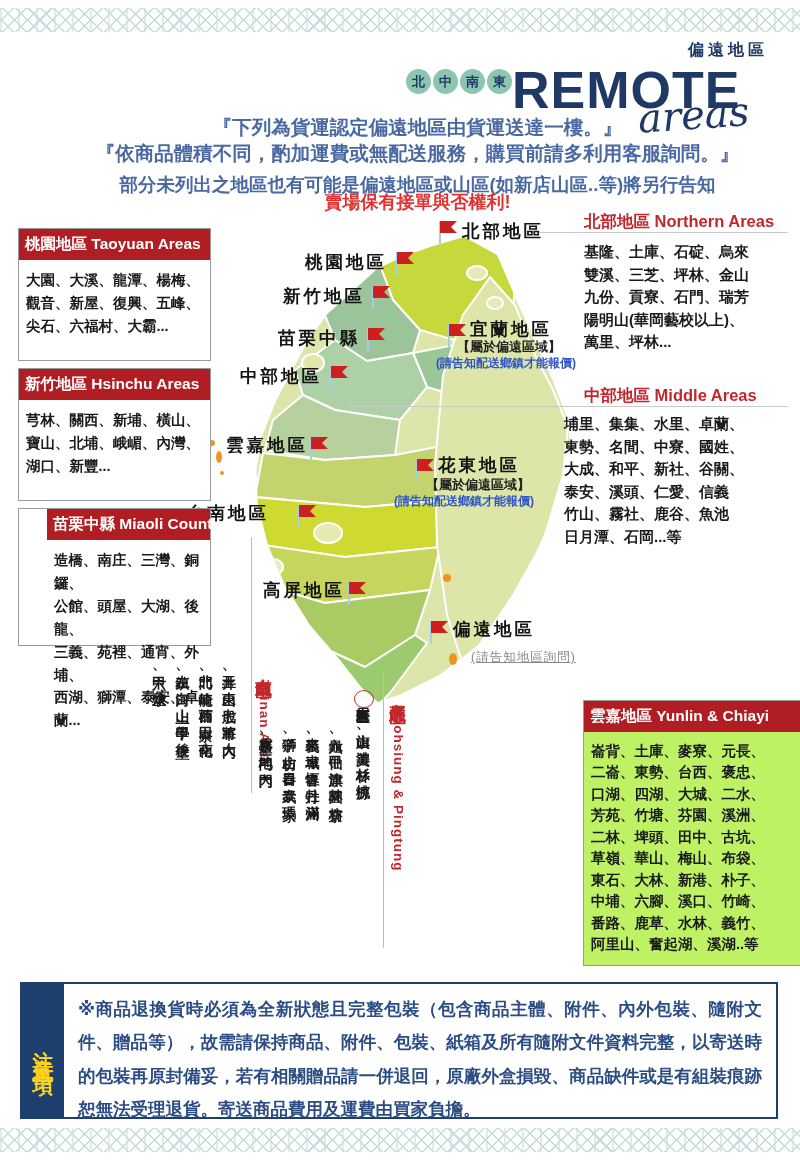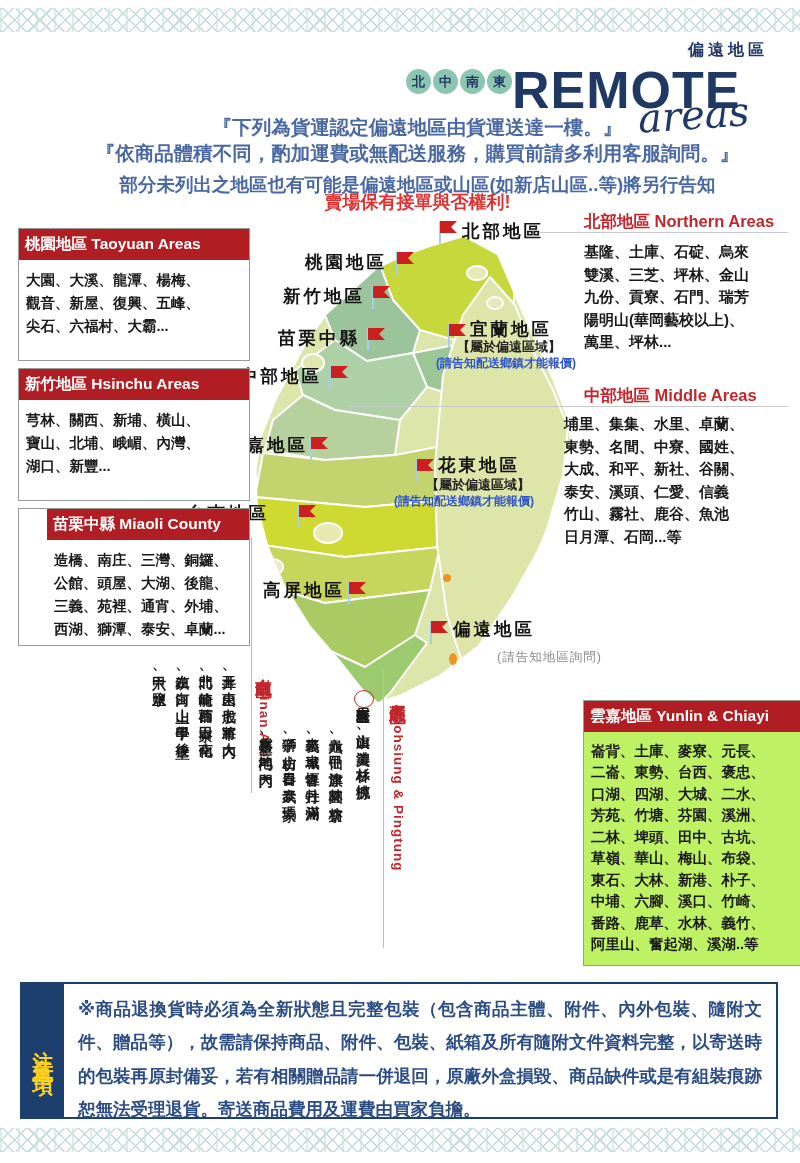--- a/index.html
+++ b/index.html
@@ -20,21 +20,21 @@
   .badge { position:absolute; top:69px; width:25px; height:25px; border-radius:50%; background:#8cc5b0; color:#1f3864; font-weight:bold; font-size:13px; line-height:25px; text-align:center; }
 
   
   .hdr { position:absolute; left:0; width:800px; text-align:center; font-weight:bold; color:#4a69a2;padding-left:35px; }
   .hdr1 { top:114px; font-size:19.5px; }
   .hdr2 { top:140px; font-size:19.5px; }
   .hdr3 { top:172px; font-size:18.5px; }
   .hdr4 { top:190px; font-size:18px; color:#e03131; }
 
   
-  .lbox { position:absolute; left:18px; width:232px; border:1px solid #9a9a9a; background:#fff; }
+  .lbox { position:absolute; left:18px; width:193px; border:1px solid #9a9a9a; background:#fff; }
   .lbox-head { background:#b01e23; color:#fff; font-weight:bold; font-size:15.5px; padding:5px 6px; white-space:nowrap; }
   .lbox-body { padding:9px 7px; font-size:14.5px; font-weight:bold; color:#1a1a1a; line-height:1.58; white-space:pre-line; }
 
   
   .rtitle { position:absolute; font-weight:bold; font-size:16.5px; color:#c1272d; white-space:nowrap; }
   .rline { position:absolute; height:1px; background:#c9c9c9; }
   .rbody { position:absolute; font-size:15px; font-weight:bold; color:#1a1a1a; line-height:1.5; white-space:pre-line; }
 
   
   .ybox { position:absolute; left:583px; top:700px; width:237px; border:1px solid #9a9a9a; background:#bef264; }
@@ -175,21 +175,21 @@
   <div class="mlbl" style="left:470px; top:317px;">宜蘭地區</div>
   <div class="msub1" style="left:457px; top:338px;">【屬於偏遠區域】</div>
   <div class="msub2" style="left:436px; top:355px;">(請告知配送鄉鎮才能報價)</div>
   <div class="mlbl" style="left:226px; top:433px;">雲嘉地區</div>
   <div class="mlbl" style="left:438px; top:453px;">花東地區</div>
   <div class="msub1" style="left:426px; top:476px;">【屬於偏遠區域】</div>
   <div class="msub2" style="left:394px; top:493px;">(請告知配送鄉鎮才能報價)</div>
   <div class="mlbl" style="left:187px; top:501px;">台南地區</div>
   <div class="mlbl" style="left:263px; top:578px;">高屏地區</div>
   <div class="mlbl" style="left:453px; top:617px;">偏遠地區</div>
-  <div class="msubg" style="left:497px; top:649px;">(請告知地區詢問)</div>
+  <div class="msubg" style="left:471px; top:649px;text-decoration:underline;">(請告知地區詢問)</div>
 
   <div class="lbox" style="top:228px; height:133px;">
     <div class="lbox-head"><span>桃園地區</span> <span>Taoyuan Areas</span></div>
     <div class="lbox-body">大園、大溪、龍潭、楊梅、
 觀音、新屋、復興、五峰、
 尖石、六福村、大霸...</div>
   </div>
   <div class="lbox" style="top:368px; height:133px;">
     <div class="lbox-head"><span>新竹地區</span> <span>Hsinchu Areas</span></div>
     <div class="lbox-body">芎林、關西、新埔、橫山、

